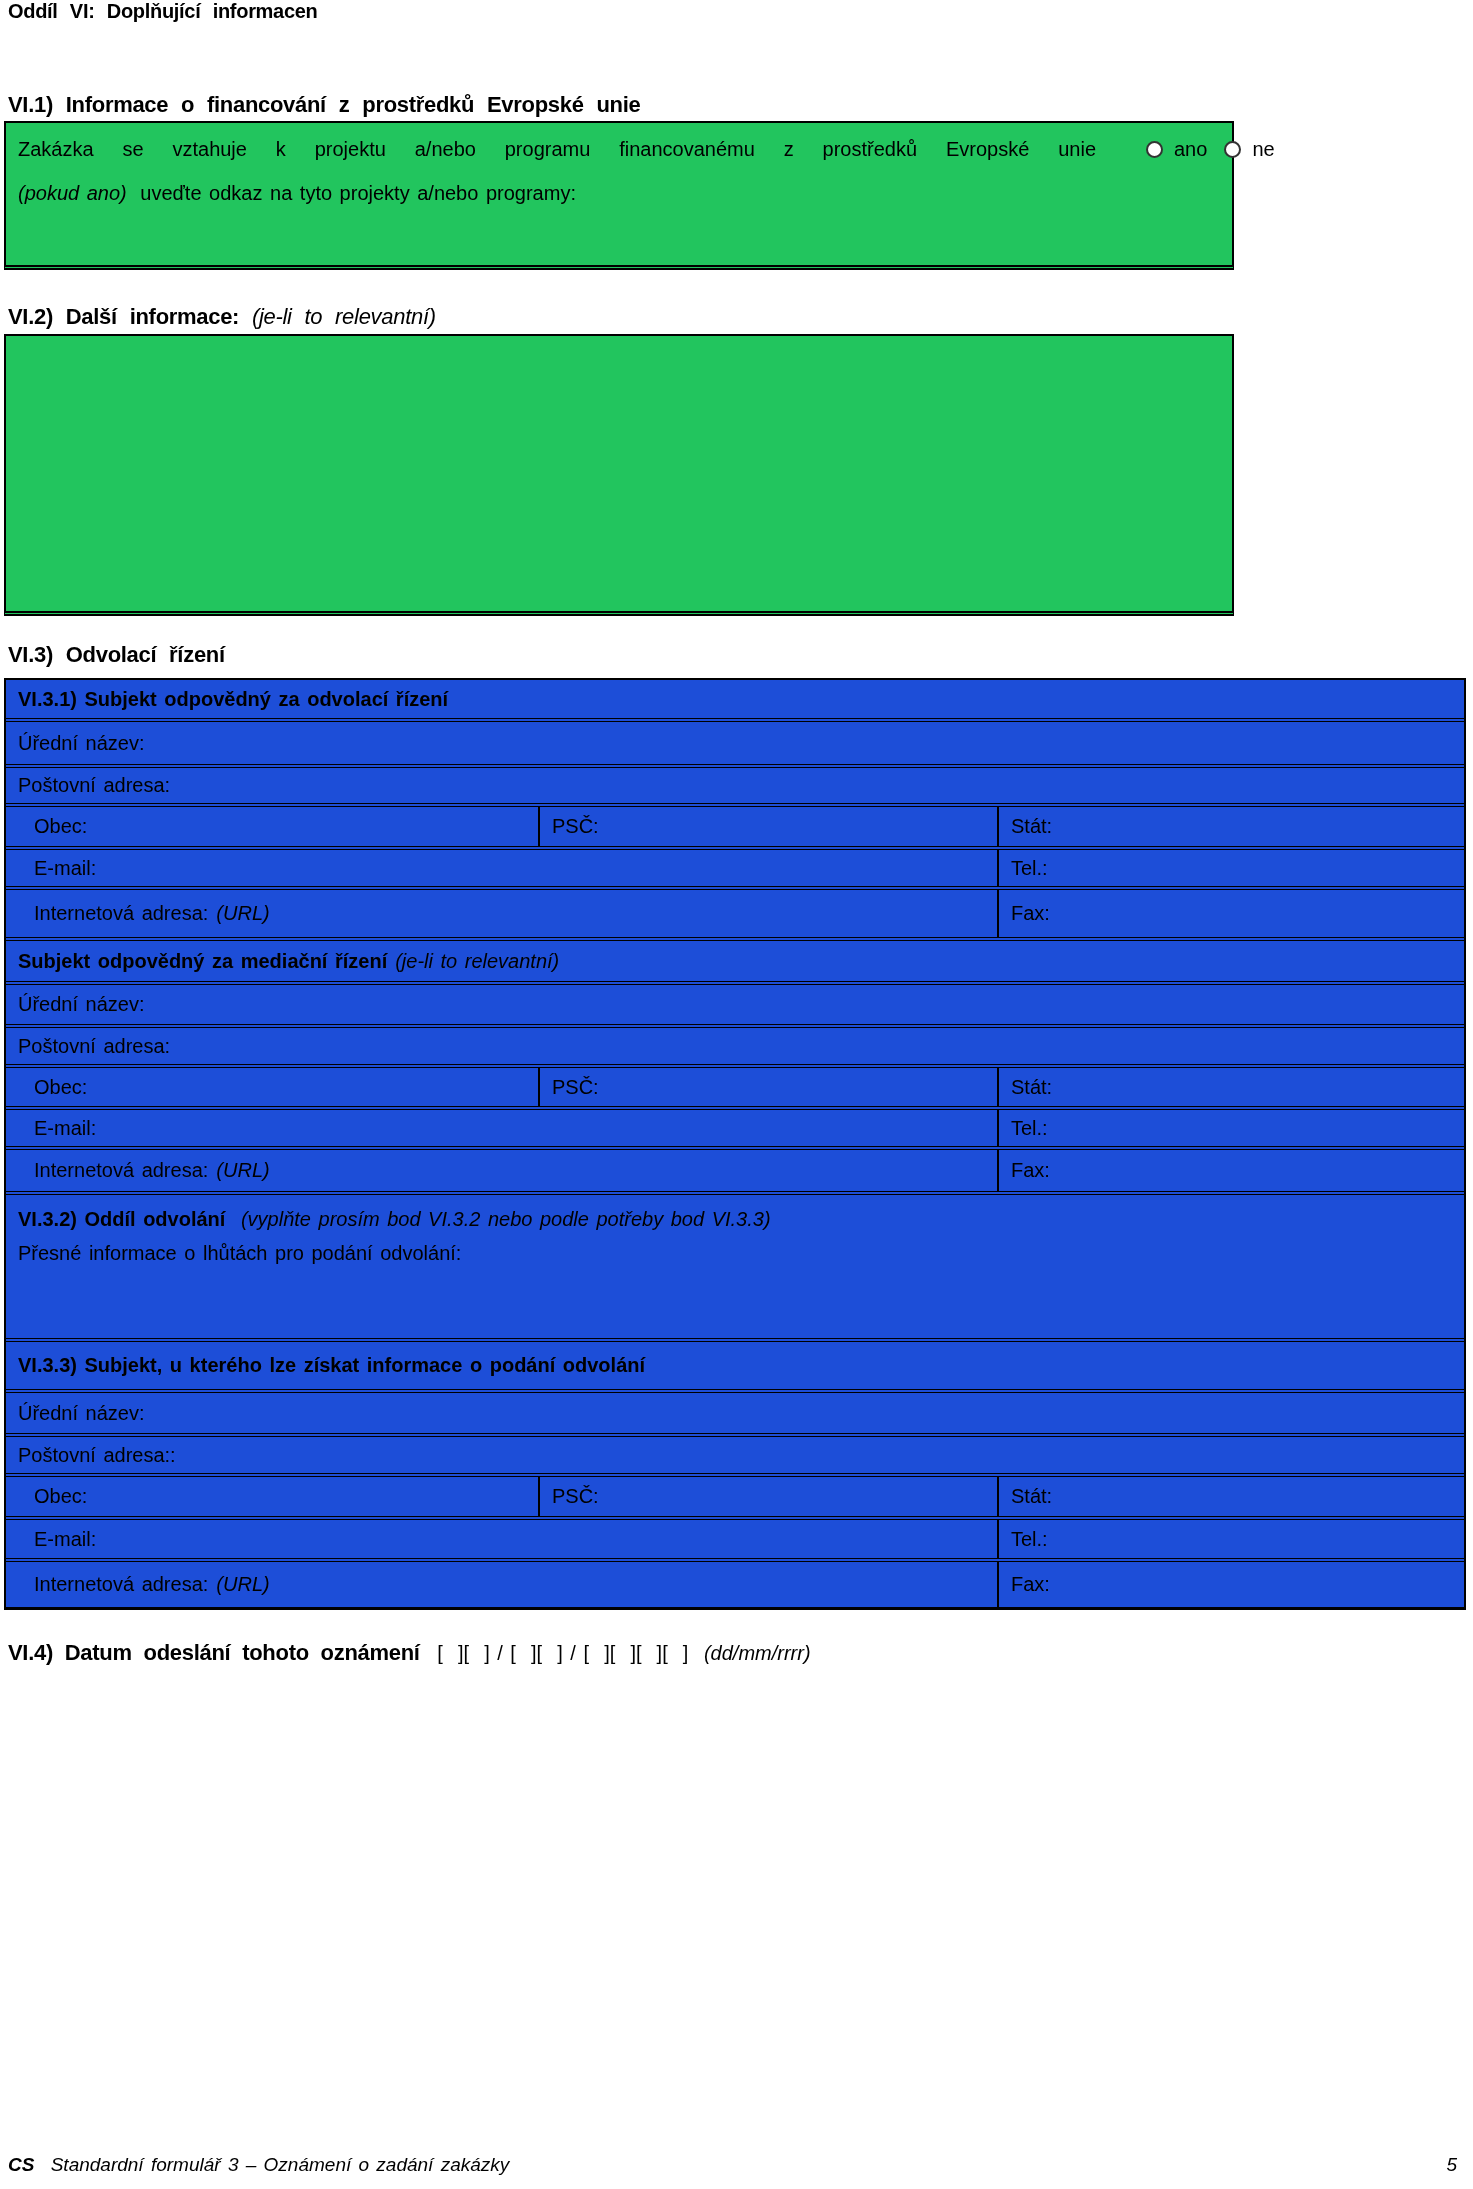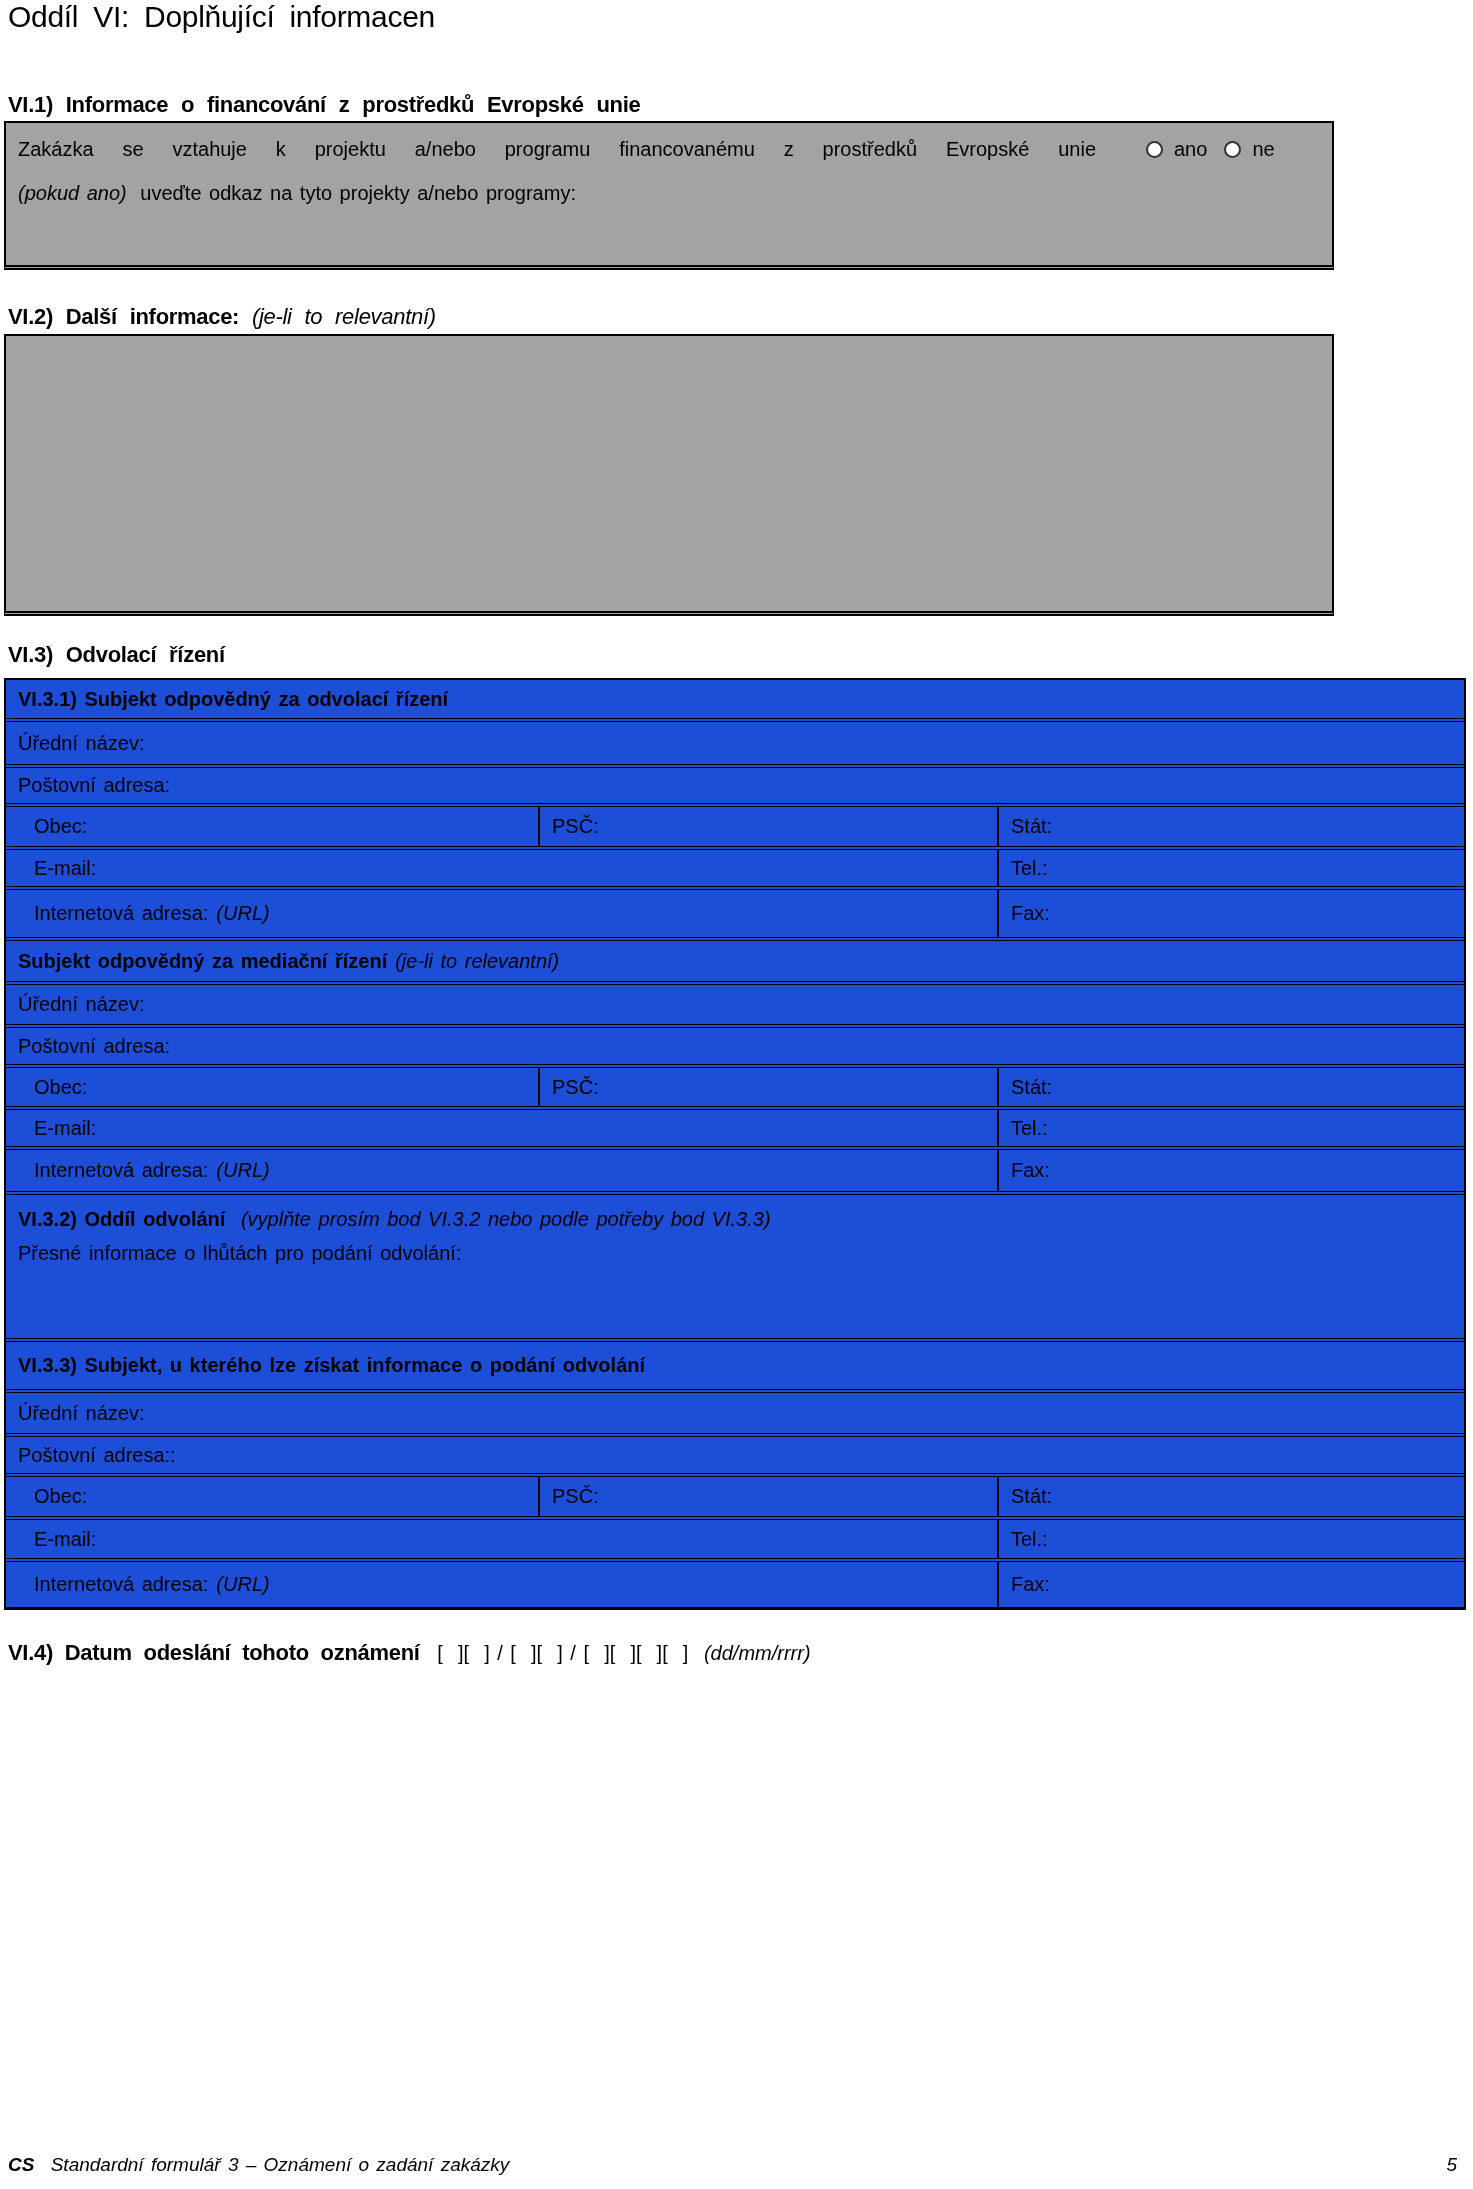--- a/index.html
+++ b/index.html
@@ -7,32 +7,32 @@
     position:relative;
     width:1473px; height:2189px;
     background:#ffffff;
     font-family:"Liberation Sans", sans-serif;
     color:#000;
     overflow:hidden;
     word-spacing:2px;
   }
   .doc-title {
     position:absolute; left:8px; top:0px;
-    font-size:30px; font-weight:normal; word-spacing:7px; letter-spacing:-0.3px;
+    font-size:20px; font-weight:bold; word-spacing:7px; letter-spacing:-0.3px;
   }
   .sec-heading {
     position:absolute; left:8px;
     font-size:22px; font-weight:bold; word-spacing:7px; letter-spacing:-0.3px;
     white-space:nowrap;
   }
   .it { font-style:italic; font-weight:normal; }
   .box {
-    position:absolute; left:4px; width:1330px; box-sizing:border-box;
+    position:absolute; left:4px; width:1230px; box-sizing:border-box;
     border:2px solid #000; border-bottom:5px double #000;
-    background:#a3a3a3;
+    background:#22c55e;
   }
   .vi1-box { top:121px; height:149px; }
   .vi2-box { top:334px; height:282px; }
   .vi1-statement {
     position:absolute; left:12px; top:15px; width:1078px;
     font-size:20px; text-align:justify; text-align-last:justify;
   }
   .radio-group {
     position:absolute; left:1140px; top:15px;
     display:flex; align-items:center; font-size:20px;

